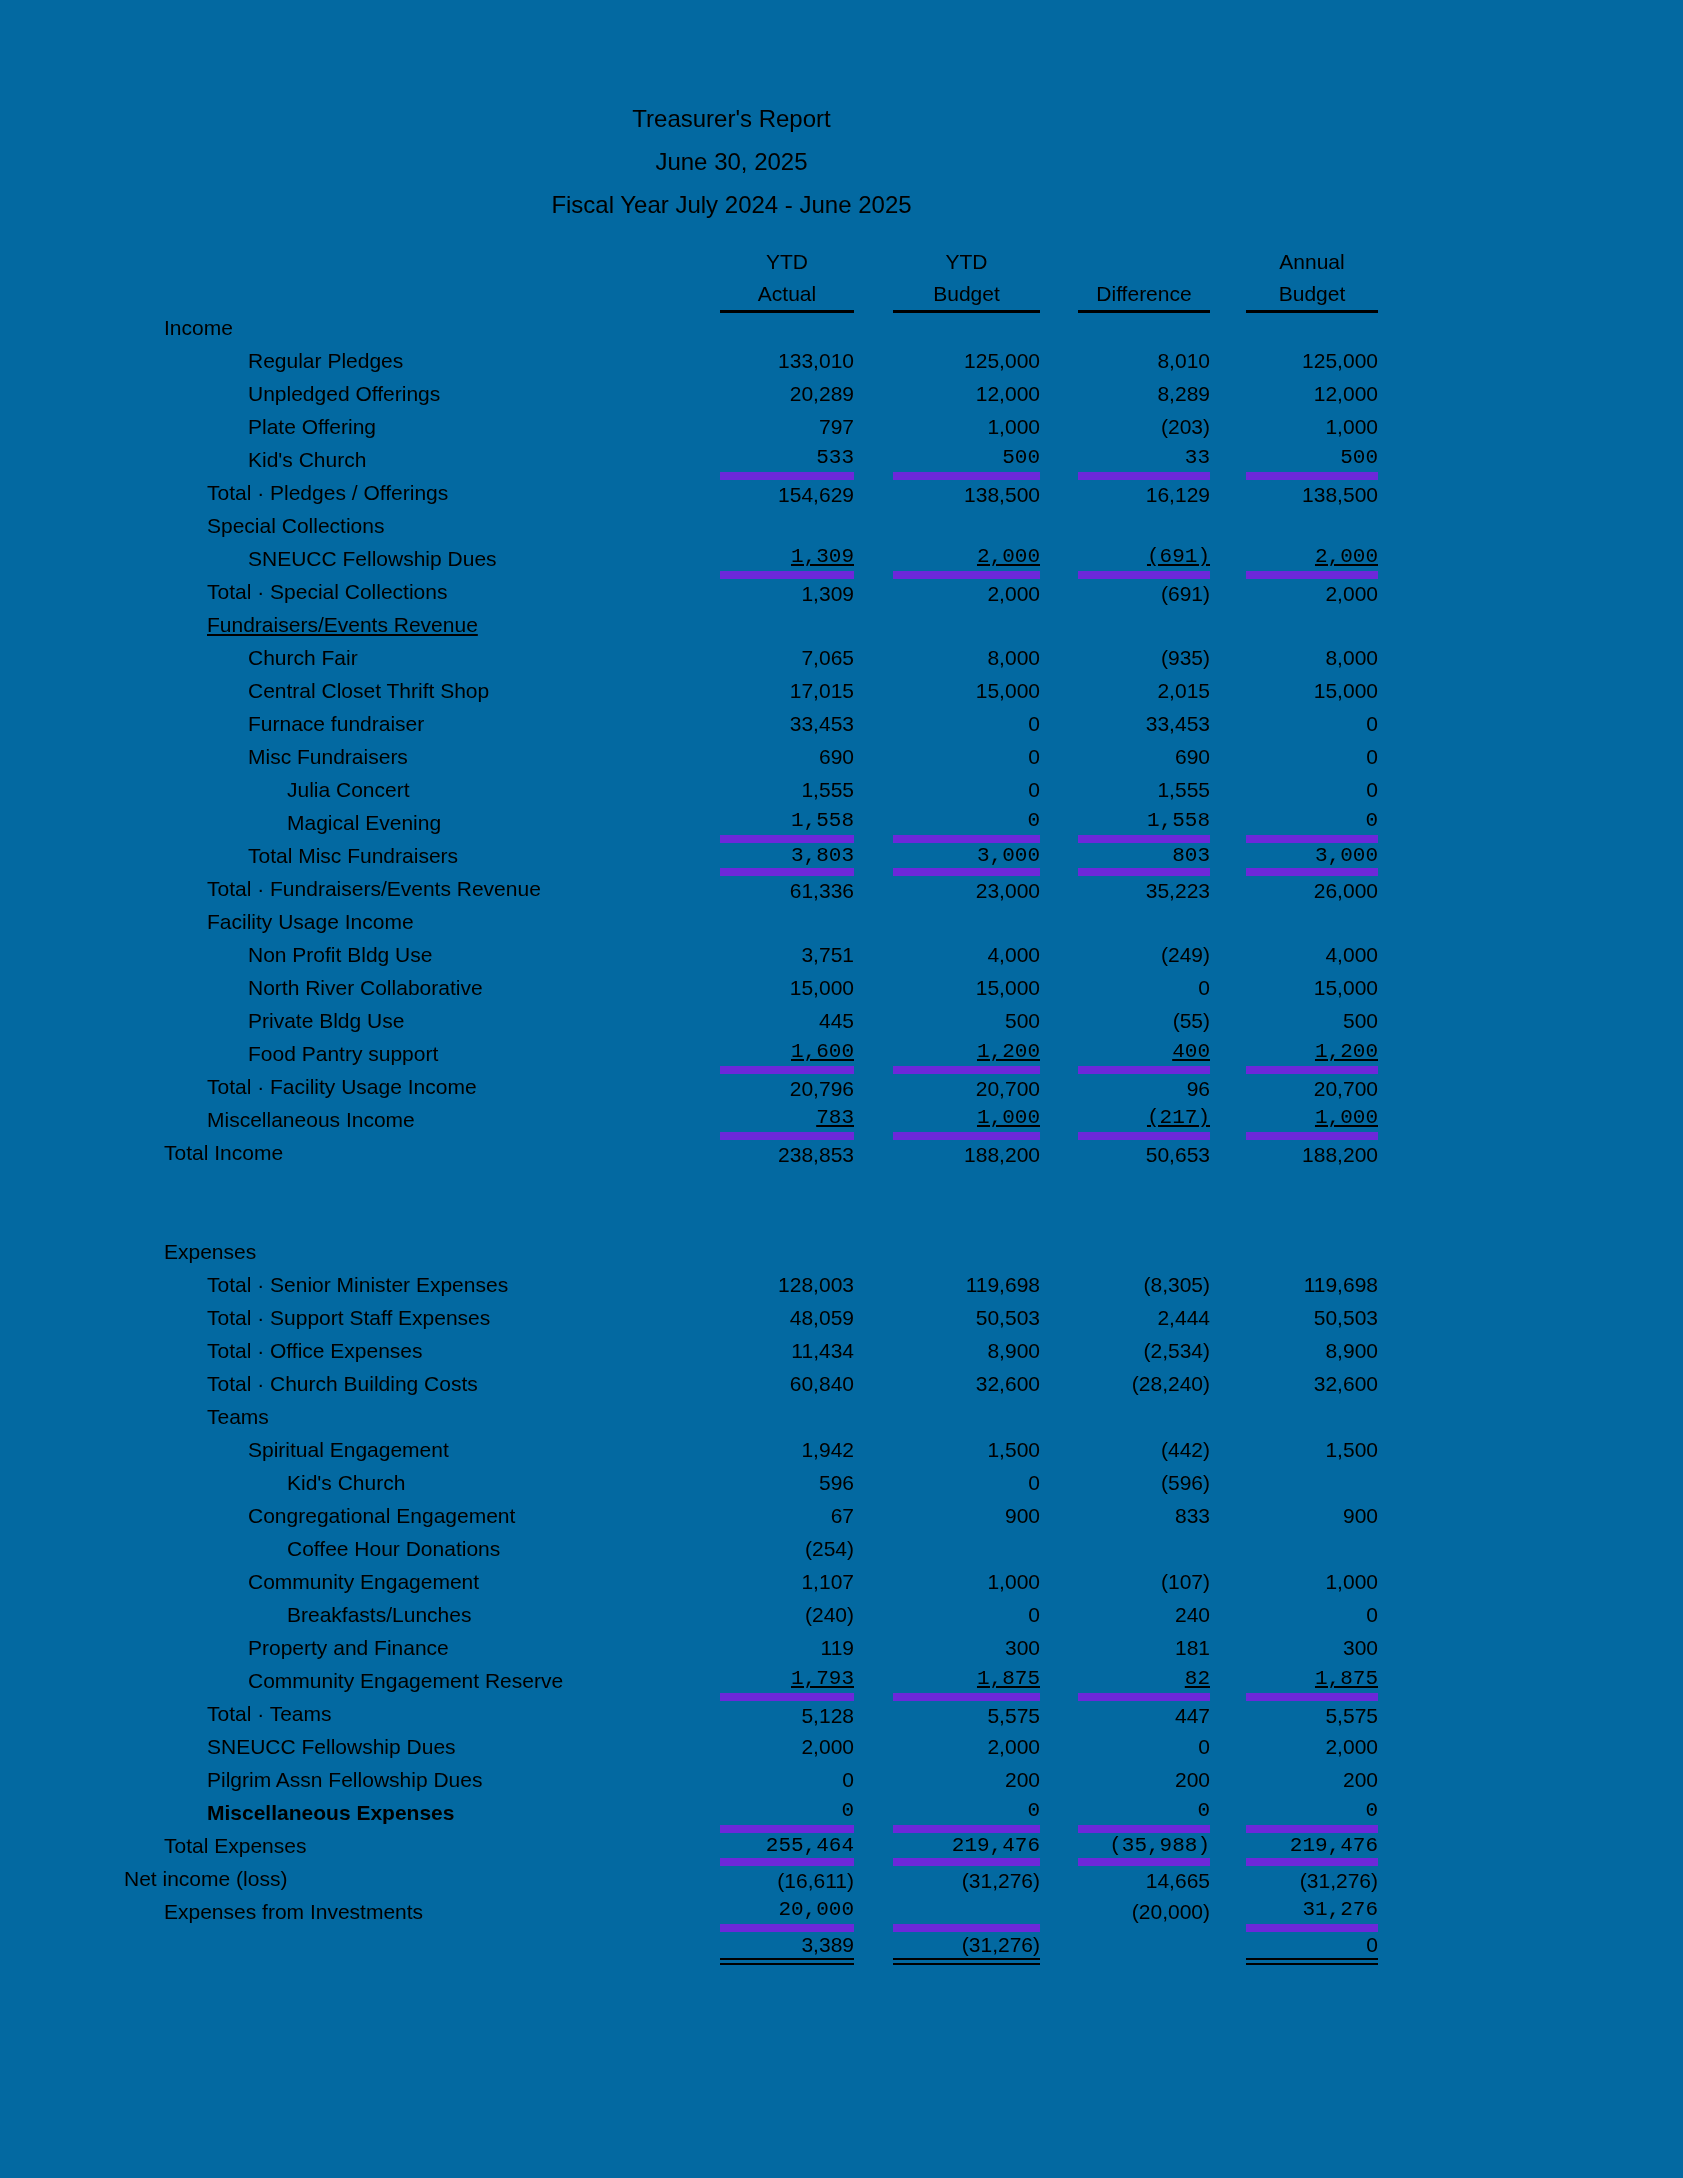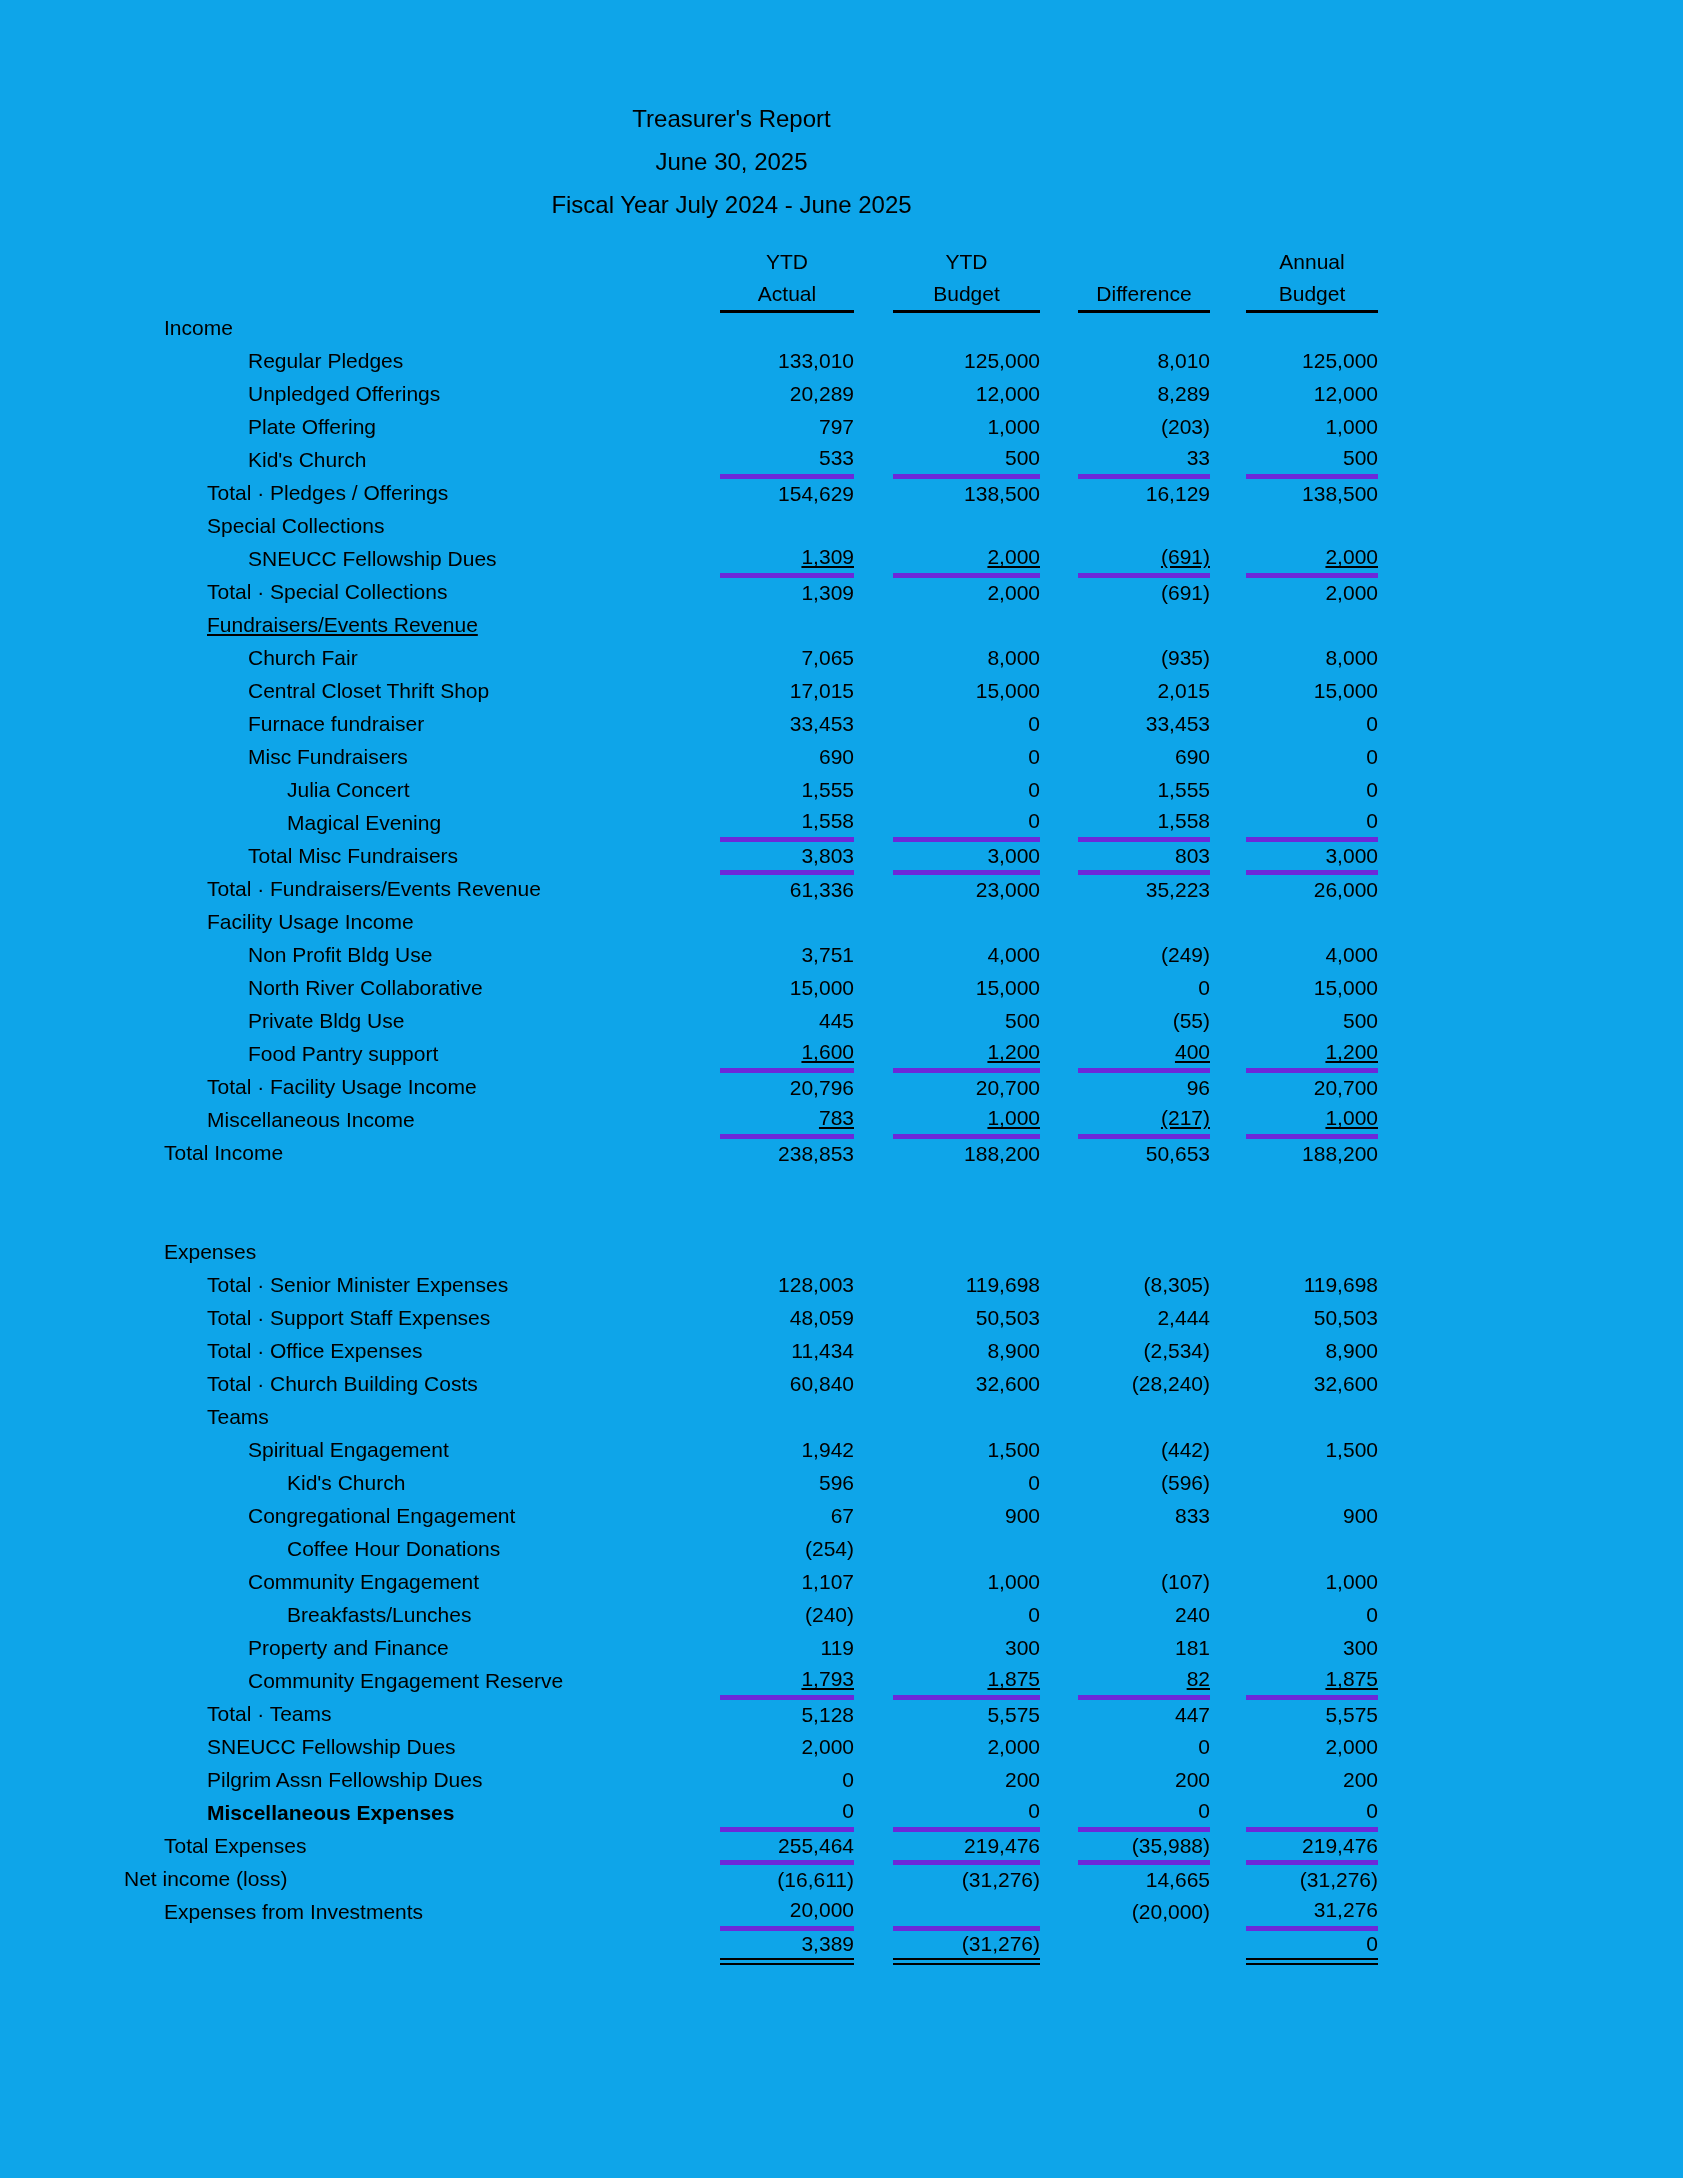--- a/index.html
+++ b/index.html
@@ -1,20 +1,20 @@
 <!DOCTYPE html>
 <html><head>
 <meta charset="utf-8">
 <style>
   html,body{margin:0;padding:0;background:#ffffff;}
   .page{
     position:relative;
     width:1683px;
     height:2178px;
-    background:#0ea5e9;
+    background:#0369a1;
     color:#000000;
     font-family:"Liberation Sans","DejaVu Sans",sans-serif;
     overflow:hidden;
   }
   .title-block{
     position:absolute;
     top:97px;
     left:0;
     width:1463px;
     text-align:center;
@@ -34,21 +34,21 @@
     padding:0;
     white-space:nowrap;
     vertical-align:middle;
   }
   thead tr{height:33px;}
   tbody tr{height:33px;}
   td.lbl{text-align:left;overflow:visible;}
   td.num{text-align:right;padding-right:2px;}
   td.h{text-align:center;}
   .hline{border-bottom:3px solid #000;}
-  .lb{border-bottom:5px solid #6d28d9;}
+  .lb{border-bottom:8px solid #6d28d9;font-family:Liberation Mono, monospace;}
   .dbl{border-bottom:7px double #000;}
   .und{text-decoration:underline;}
 </style>
 </head>
 <body>
 
 <div class="page">
 
   <div class="title-block">
     <div>Treasurer's Report</div>

